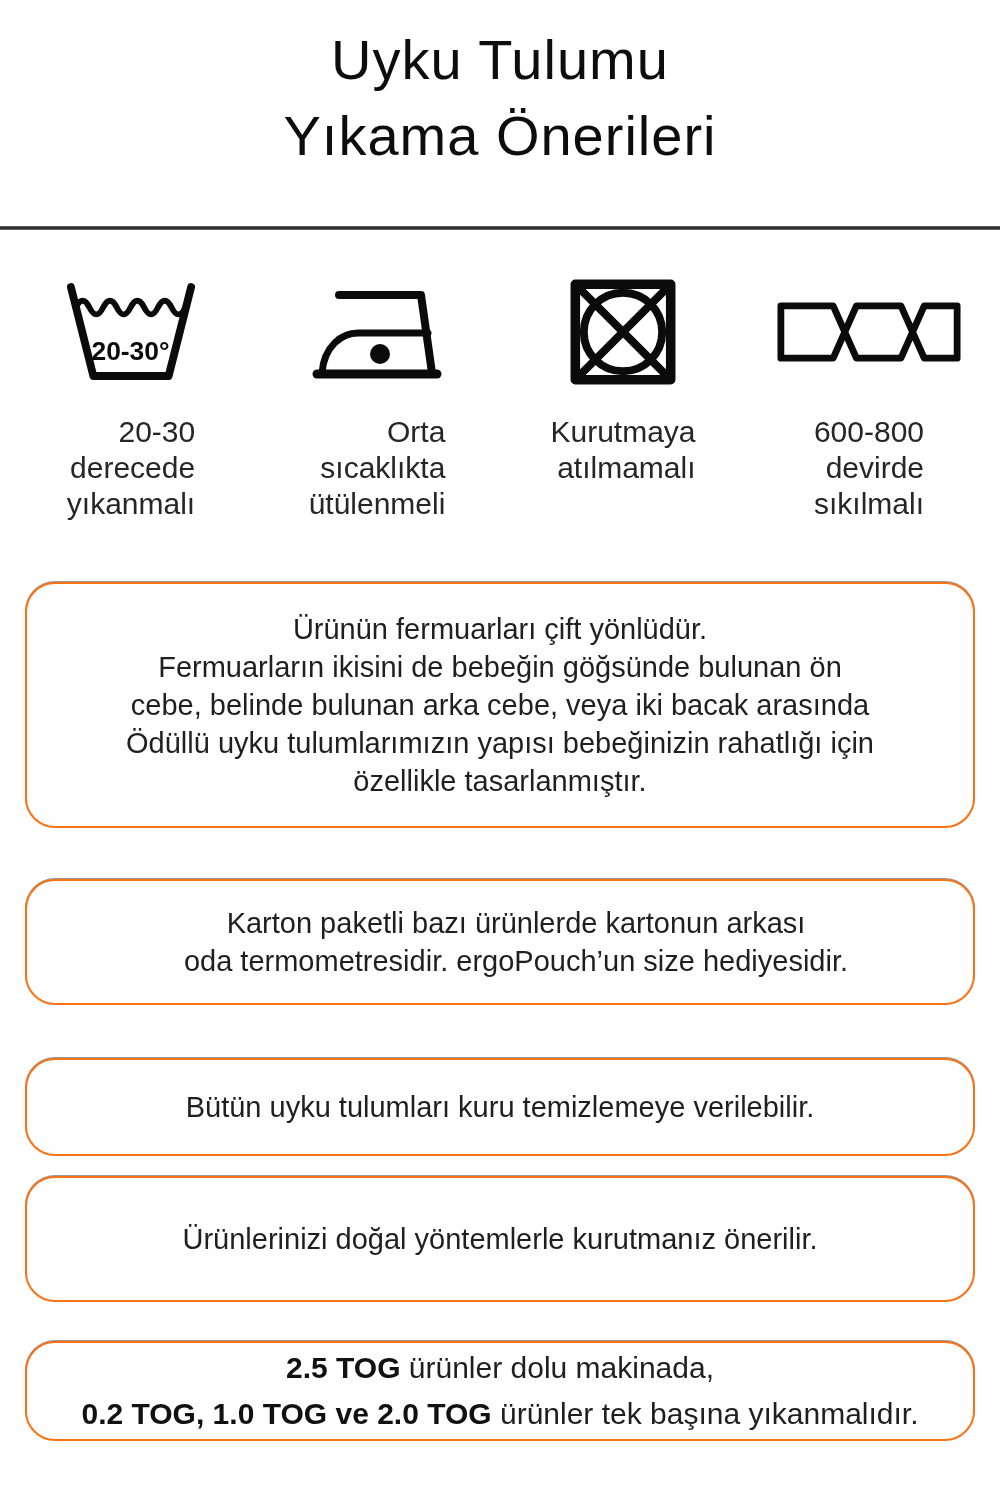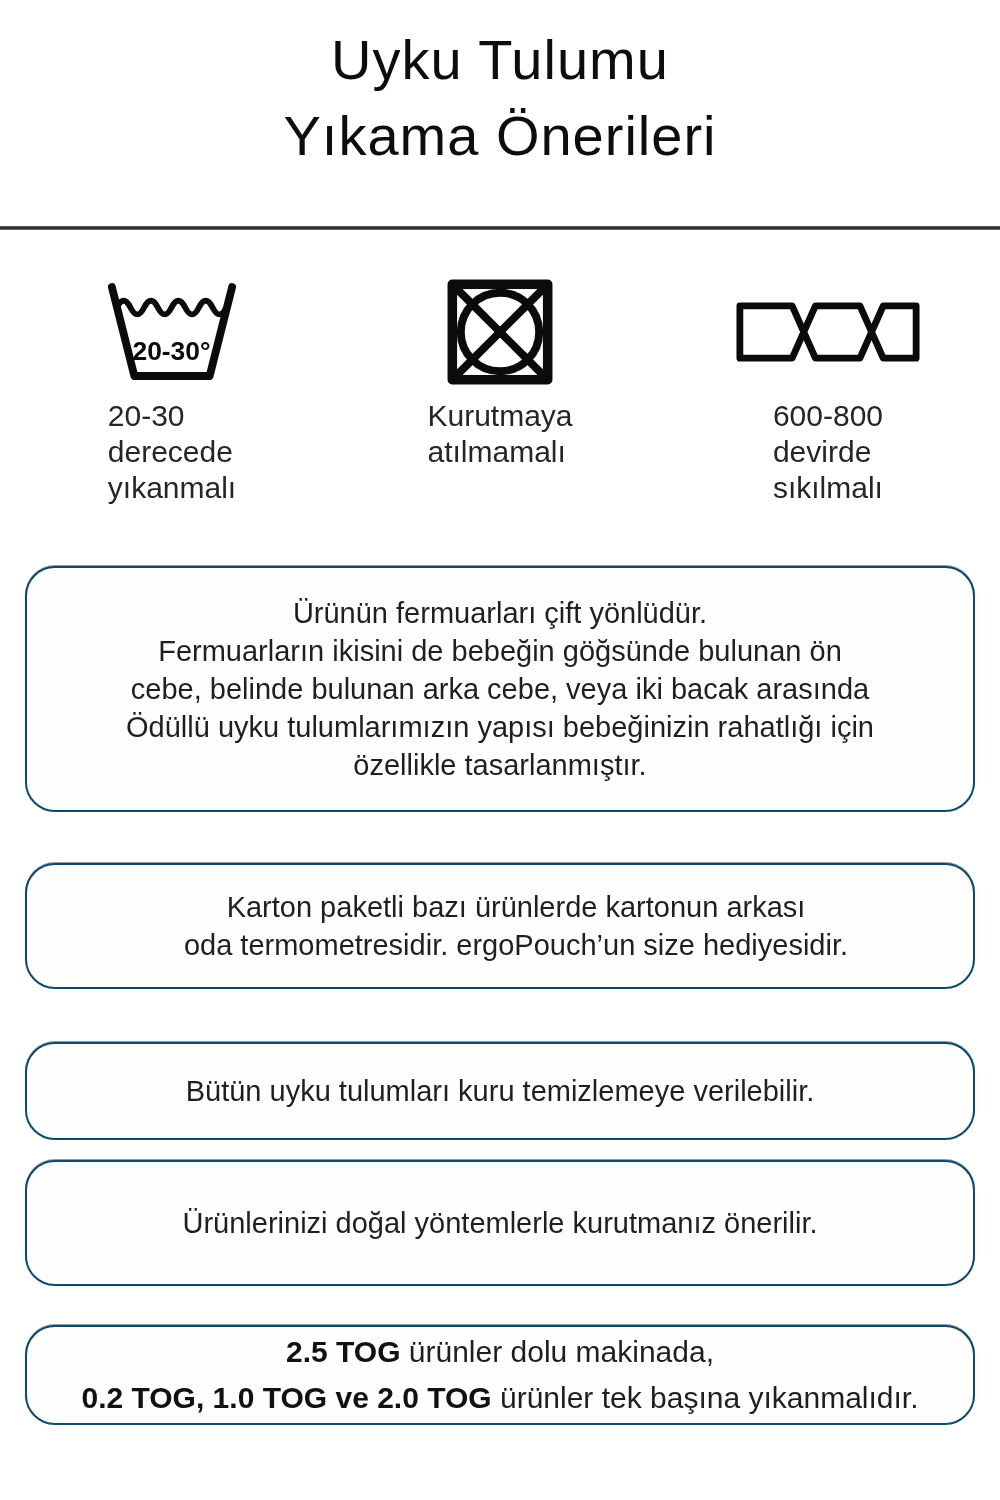--- a/index.html
+++ b/index.html
@@ -42,34 +42,34 @@
     flex-direction: column;
     align-items: center;
   }
   .icon-slot {
     height: 112px;
     display: flex;
     align-items: center;
     justify-content: flex-start;
   }
   .icon-label {
-    margin-top: 10px;
-    text-align: left;
+    margin-top: 26px;
+    text-align: right;
     font-size: 30px;
     line-height: 36px;
     color: #262626;
   }
   svg .stroke { fill: none; stroke: #0b0b0b; stroke-linecap: round; stroke-linejoin: round; }
 
   
   .cards { margin-top: 60px; }
   .card {
     width: 950px;
     margin: 0 auto;
-    border: 2px solid #0c4a6e;
+    border: 2px solid #f97316;
     border-radius: 30px;
     background: #fefefe;
     display: flex;
     flex-direction: column;
     justify-content: center;
     align-items: center;
     text-align: center;
     font-size: 29px;
     line-height: 38px;
     color: #1f1f1f;
@@ -105,20 +105,35 @@
           <text x="67" y="81" text-anchor="middle" font-family="Liberation Sans, sans-serif" font-size="27" font-weight="bold" fill="#0b0b0b">20-30°</text>
         </svg>
       </div>
       <div class="icon-label">
         <div>20-30</div>
         <div>derecede</div>
         <div>yıkanmalı</div>
       </div>
     </div>
 
+    <div class="icon-col">
+      <div class="icon-slot">
+        <svg width="136" height="100" viewBox="0 0 136 100">
+          <path class="stroke" stroke-width="8" d="M30,13 L112,13 L123,91"></path>
+          <path class="stroke" stroke-width="7" d="M13,91 C15,64 33,51 49,51 L119,51"></path>
+          <path class="stroke" stroke-width="9" d="M8,92 L128,92"></path>
+          <circle cx="71" cy="72" r="10" fill="#0b0b0b"></circle>
+        </svg>
+      </div>
+      <div class="icon-label">
+        <div>Orta</div>
+        <div>sıcaklıkta</div>
+        <div>ütülenmeli</div>
+      </div>
+    </div>
 
     <div class="icon-col">
       <div class="icon-slot">
         <svg width="106" height="106" viewBox="0 0 100 100">
           <rect x="5" y="5" width="90" height="90" class="stroke" stroke-width="9"></rect>
           <circle cx="50" cy="50" r="37" class="stroke" stroke-width="7.5"></circle>
           <line x1="10" y1="10" x2="90" y2="90" class="stroke" stroke-width="7.5"></line>
           <line x1="90" y1="10" x2="10" y2="90" class="stroke" stroke-width="7.5"></line>
         </svg>
       </div>

